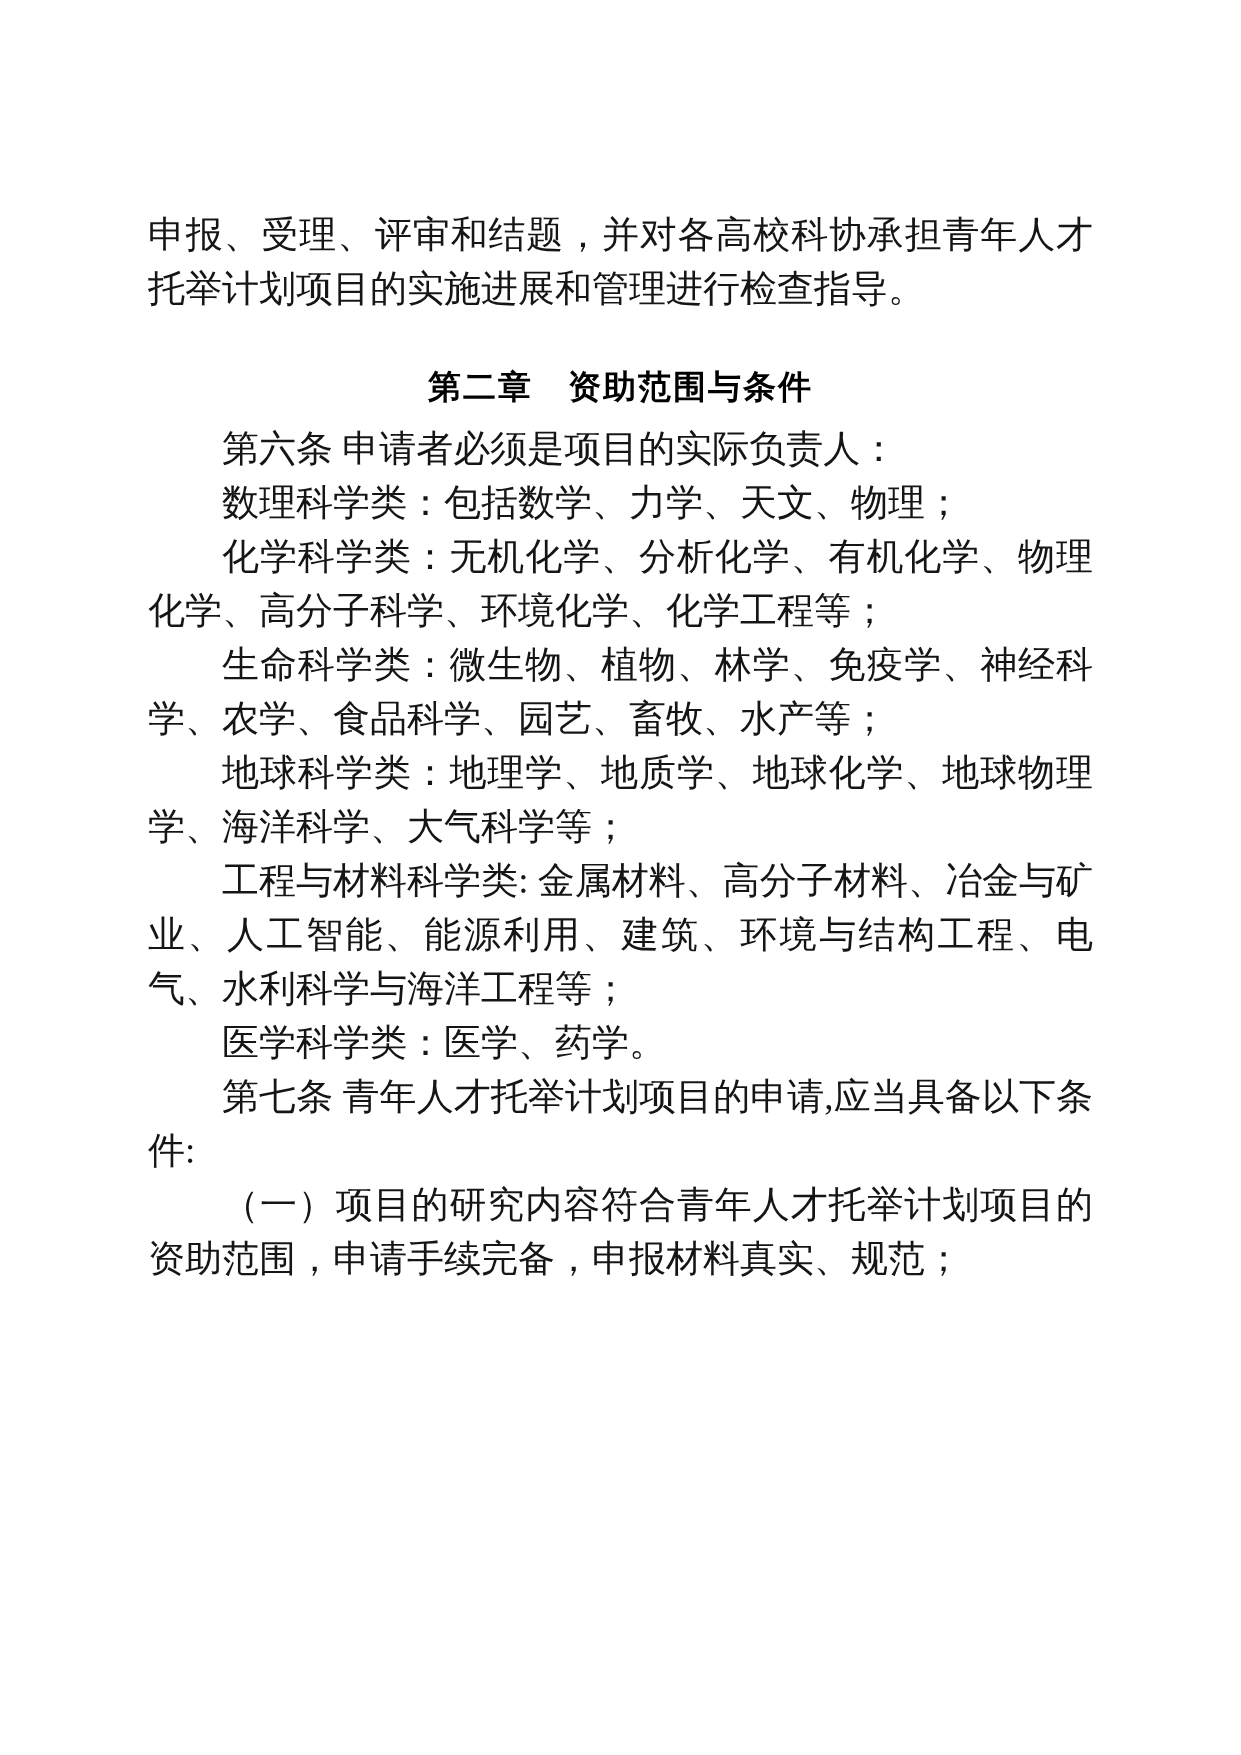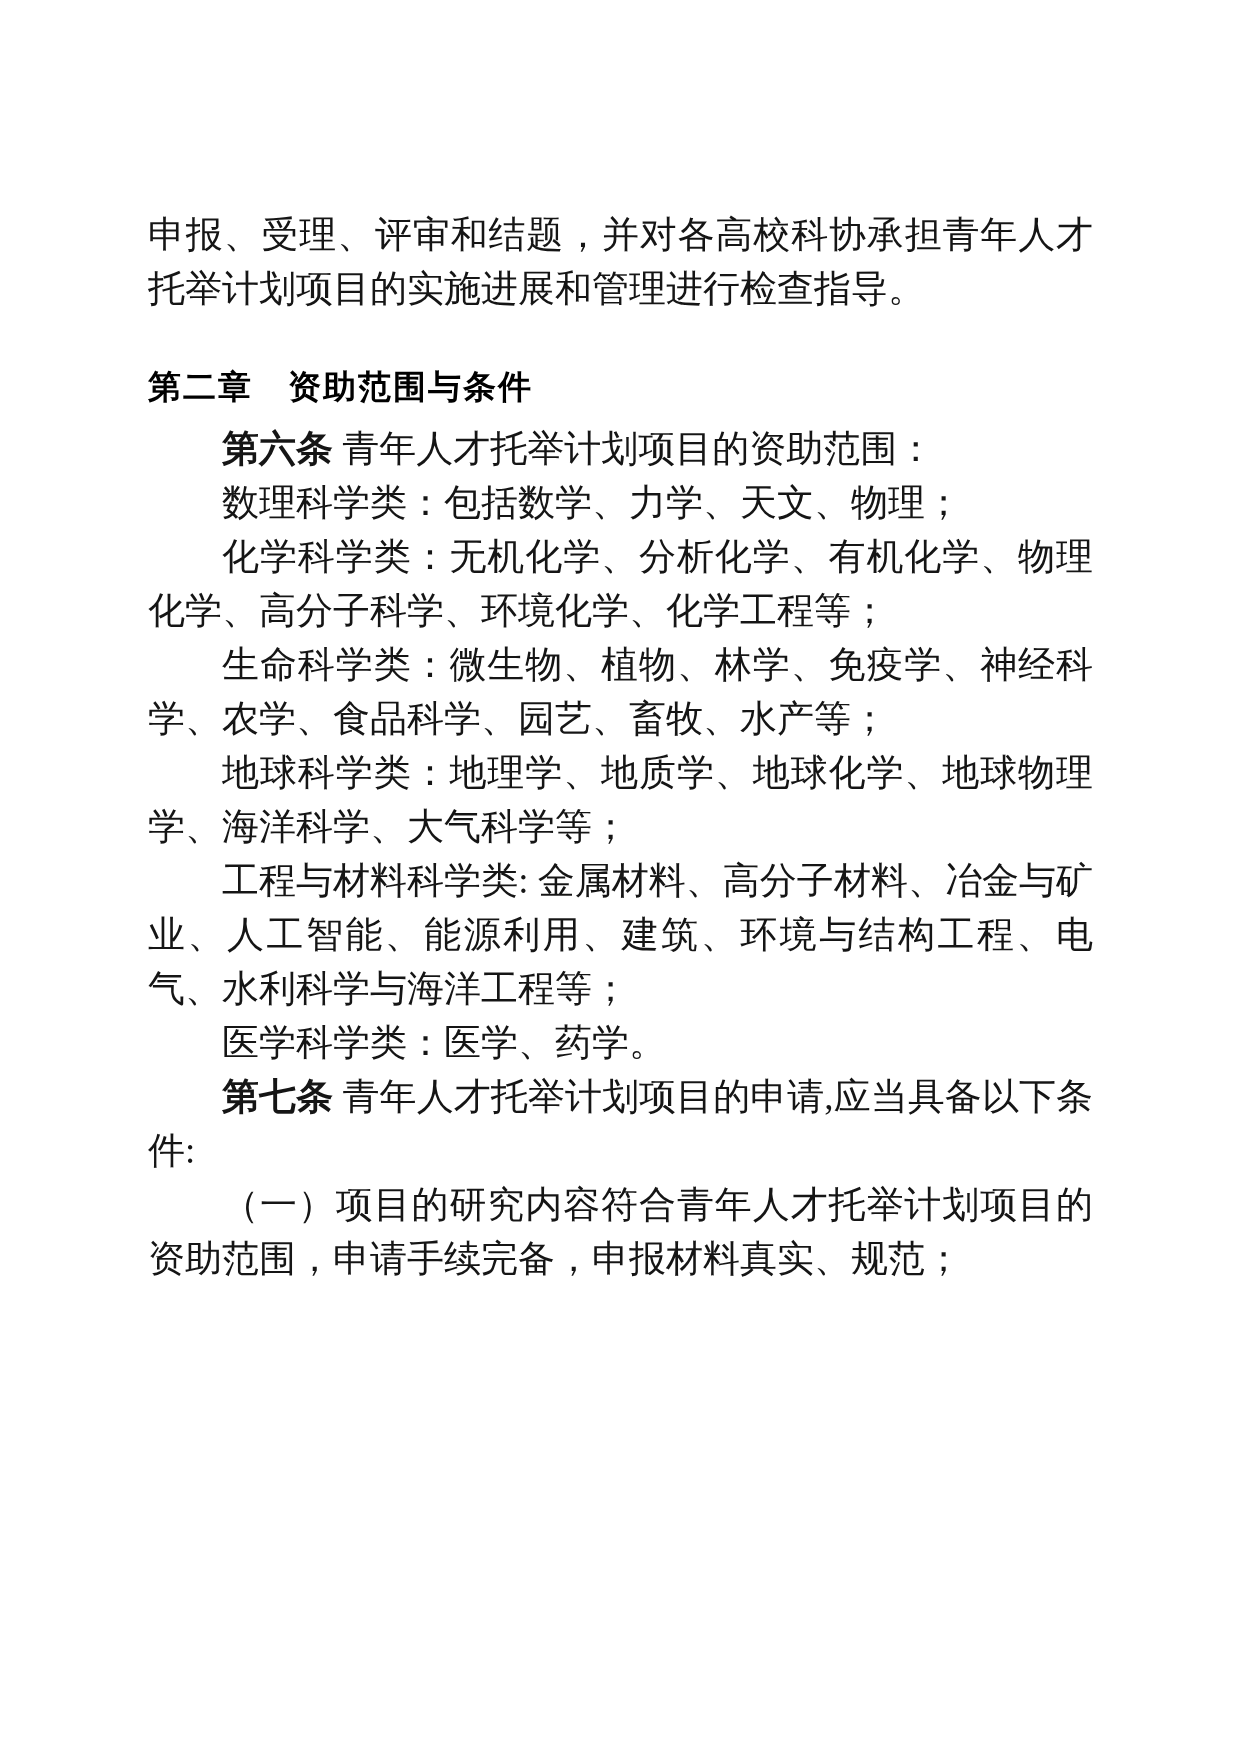--- a/index.html
+++ b/index.html
@@ -31,37 +31,38 @@
   }
   .indent {
     text-indent: 74px; 
   }
   .chapter-heading {
     margin: 44px 0 8px 0;
     font-family: "Liberation Sans", "DejaVu Sans", sans-serif;
     font-weight: 700;
     font-size: 33px;
     line-height: 54px;
+    text-align: center;
     letter-spacing: 2px;
     color: #000000;
   }
   .article-label {
-    font-weight: 700;
+    font-weight: 400;
   }
 </style>
 </head>
 <body>
 
 <div class="page">
 
   <p class="para">申报、受理、评审和结题，并对各高校科协承担青年人才托举计划项目的实施进展和管理进行检查指导。</p>
 
   <h2 class="chapter-heading">第二章　资助范围与条件</h2>
 
-  <p class="para indent"><span class="article-label">第六条</span><span> 青年人才托举计划项目的资助范围：</span></p>
+  <p class="para indent"><span class="article-label">第六条</span><span> 申请者必须是项目的实际负责人：</span></p>
 
   <p class="para indent">数理科学类：包括数学、力学、天文、物理；</p>
 
   <p class="para indent">化学科学类：无机化学、分析化学、有机化学、物理化学、高分子科学、环境化学、化学工程等；</p>
 
   <p class="para indent">生命科学类：微生物、植物、林学、免疫学、神经科学、农学、食品科学、园艺、畜牧、水产等；</p>
 
   <p class="para indent">地球科学类：地理学、地质学、地球化学、地球物理学、海洋科学、大气科学等；</p>
 
   <p class="para indent">工程与材料科学类: 金属材料、高分子材料、冶金与矿业、人工智能、能源利用、建筑、环境与结构工程、电气、水利科学与海洋工程等；</p>

